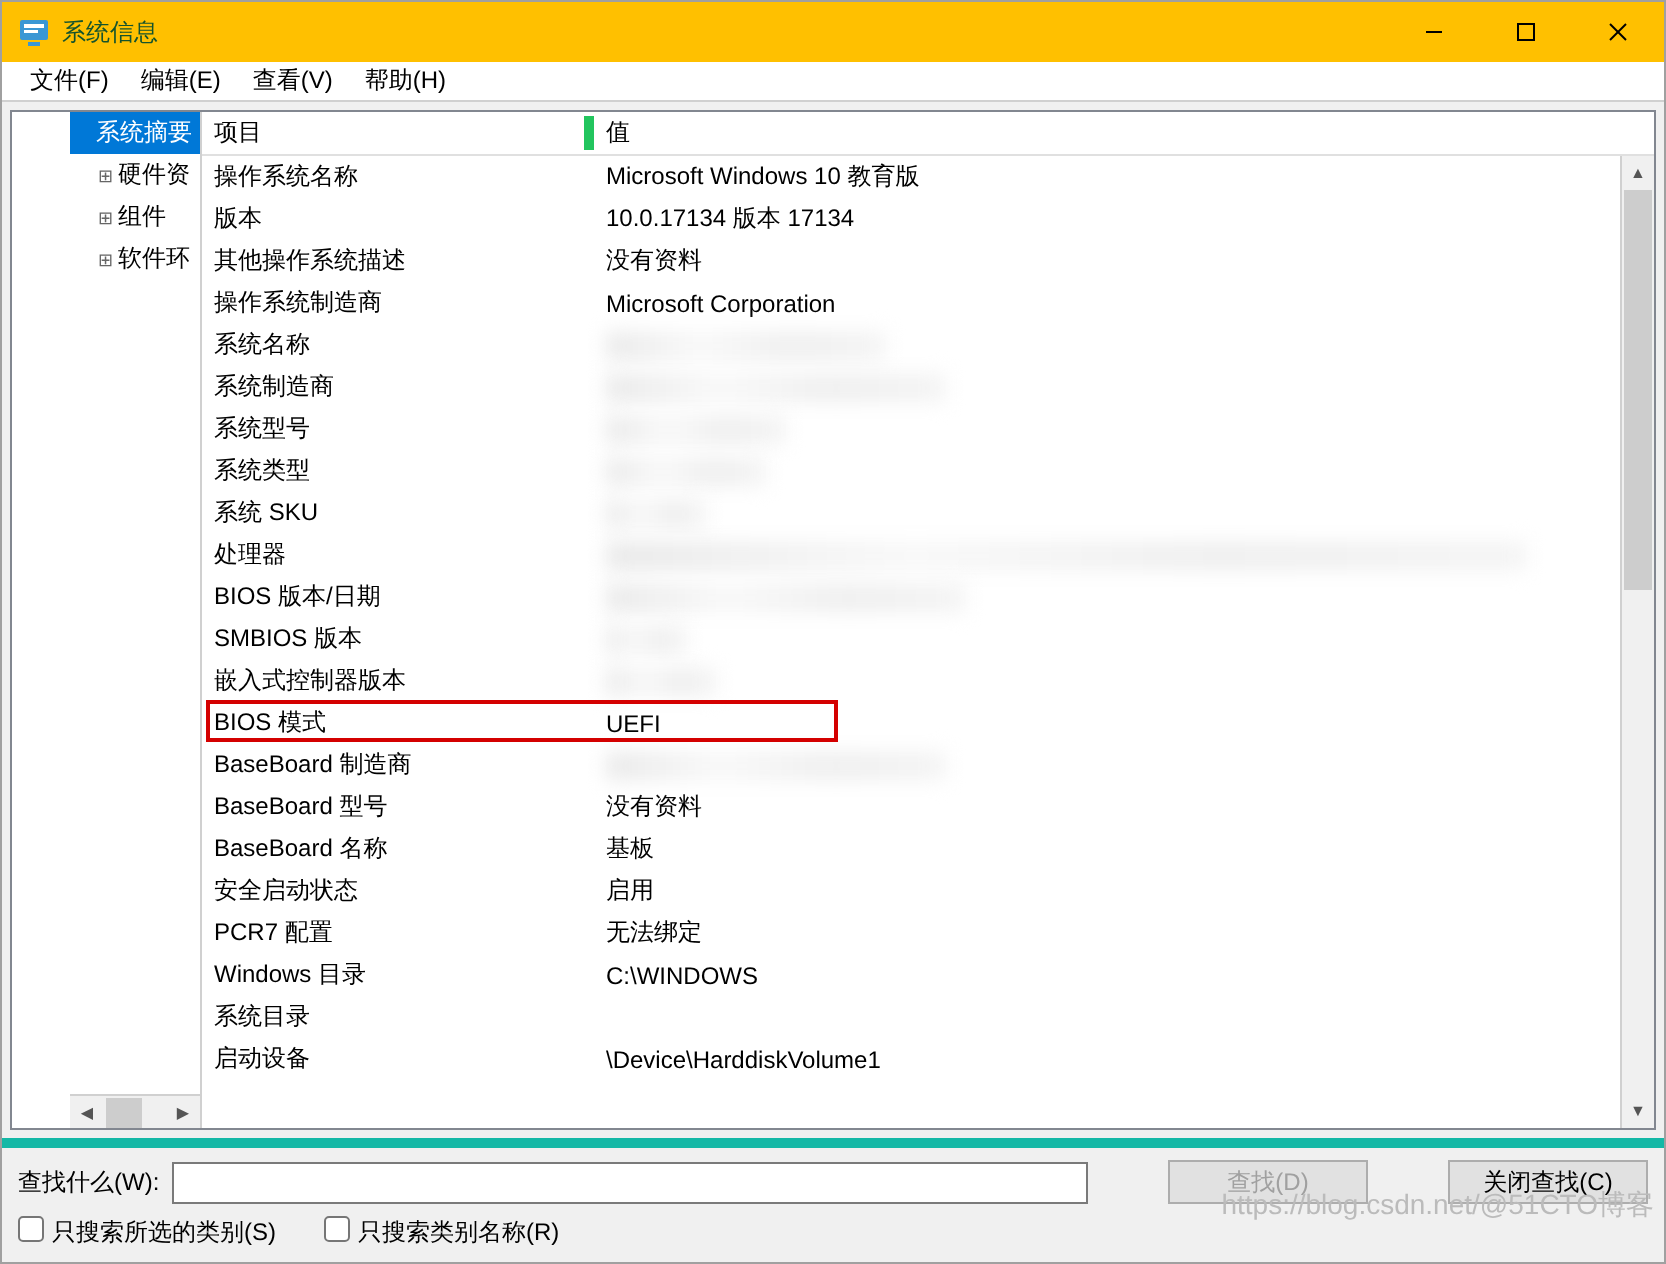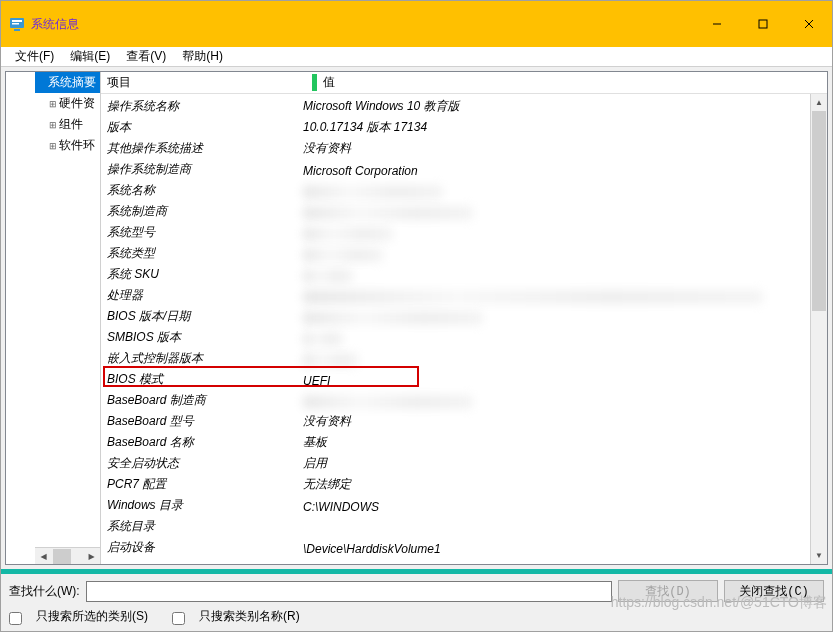--- a/index.html
+++ b/index.html
@@ -10,25 +10,25 @@
   background: #f0f0f0;
   width: 833px;
   height: 632px;
   overflow: hidden;
   border: 1px solid #a0a0a0;
   display: flex;
   flex-direction: column;
 }
 .titlebar {
   background: #ffc000;
-  height: 46px;
+  height: 30px;
   display: flex;
   align-items: center;
   padding: 0 0 0 8px;
-  color: #6d28d9;
+  color: #14532d;
 }
 .titlebar .icon { width: 16px; height: 16px; margin-right: 6px; }
 .titlebar .title { flex: 1; }
 .titlebar .winbtn { width: 46px; height: 30px; display: flex; align-items: center; justify-content: center; }
 .menubar {
   background: #fff;
   height: 20px;
   display: flex;
   align-items: center;
   padding: 0 6px;
@@ -68,28 +68,27 @@
   min-width: 0;
   position: relative;
 }
 .details-header {
   display: flex;
   border-bottom: 1px solid #e0e0e0;
   background: #fff;
   height: 22px;
   align-items: center;
 }
-.details-header .col1 { width: 216px; padding-left: 6px; border-right: 5px solid #22c55e; }
+.details-header .col1 { width: 196px; padding-left: 6px; border-right: 5px solid #22c55e; }
 .details-header .col2 { flex: 1; padding-left: 6px; }
 .details-body { flex: 1; overflow: hidden; position: relative; }
 .row {
   display: flex;
   height: 21px;
-  align-items: flex-end;
-  font-style: italic;
+  align-items: center;
 }
 .row .col1 { width: 196px; padding-left: 6px; }
 .row .col2 { flex: 1; padding-left: 6px; display: flex; align-items: center; }
 .blur {
   filter: blur(5px);
   background: linear-gradient(90deg,#e8e8e8,#f8f8f8,#eee,#f4f4f4);
   height: 14px;
   display: inline-block;
   border-radius: 2px;
 }
@@ -110,25 +109,25 @@
   background: #f0f0f0;
   padding: 6px 8px;
   border-top: 5px solid #14b8a6;
 }
 .footer-row1 { display: flex; align-items: center; gap: 6px; margin-bottom: 6px; }
 .footer-row1 input[type=text] {
   flex: 1; height: 21px; border: 1px solid #7a7a7a; padding: 0 4px;
 }
 .footer-row1 button {
   width: 100px; height: 22px; border: 1px solid #adadad; background: #e1e1e1;
-  font-family: Liberation Mono, monospace; font-size: 12px;
+  font-family: Liberation Sans, sans-serif; font-size: 12px; margin-left: 34px;
 }
 .footer-row1 button:disabled { color: #a0a0a0; }
 .footer-row2 { display: flex; align-items: center; gap: 24px; }
-.footer-row2 label { display: flex; align-items: flex-end; gap: 14px; }
+.footer-row2 label { display: flex; align-items: flex-start; gap: 4px; }
 .footer-row2 input[type=checkbox] { width: 13px; height: 13px; margin: 0; }
 .watermark {
   position: absolute; right: 6px; bottom: 20px; color: #bbb; font-size: 14px; pointer-events: none;
 }
 </style>
 </head>
 <body>
 
 <div class="titlebar">
   <span class="icon">

